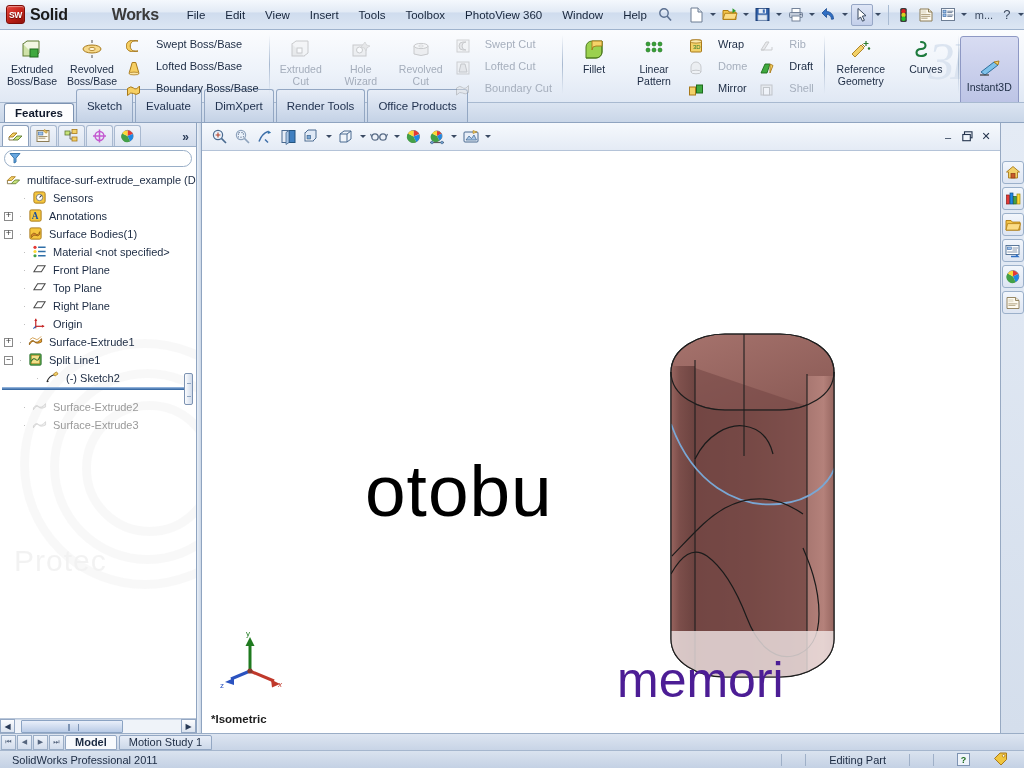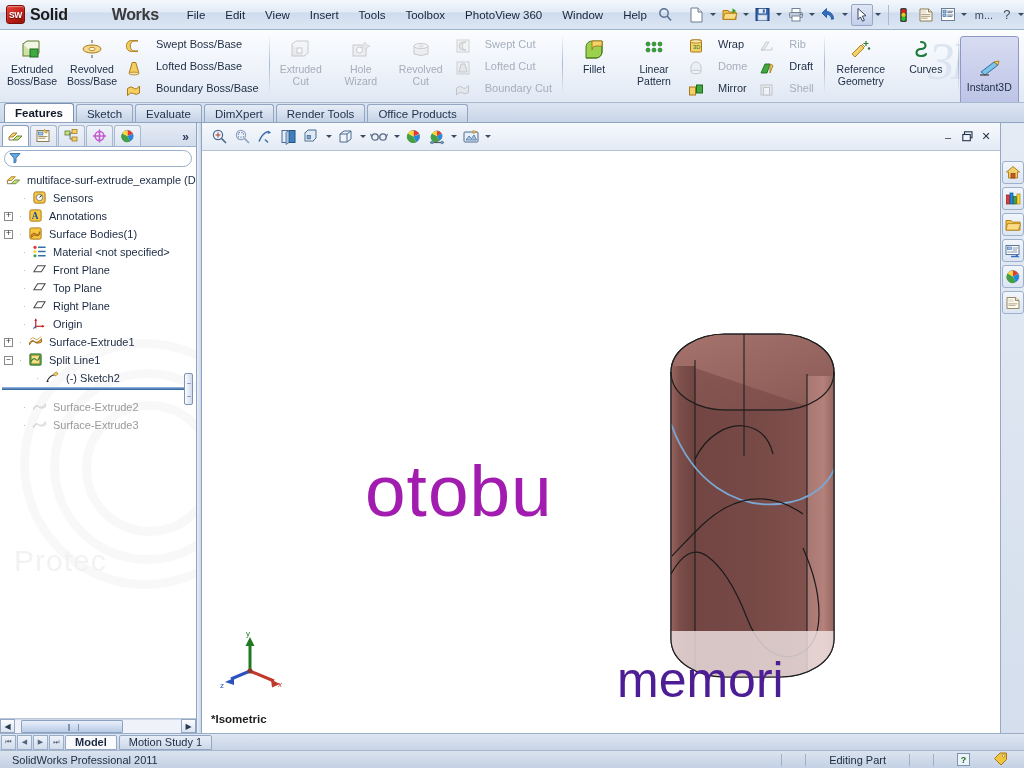--- a/index.html
+++ b/index.html
@@ -92,21 +92,21 @@
   .ic24{ width:24px;height:24px; }
   .dis{ filter:grayscale(1) opacity(.42); }
 
   
   .tabrow{
     height:20px; flex:0 0 20px; display:flex; align-items:flex-end; padding-left:4px;
     background:linear-gradient(180deg,#dbe4f1,#c9d6e8); border-bottom:1px solid #8fa4c0;
     position:relative;
   }
   .tab{
-    height:18px; padding:0 10px; display:flex; align-items:center; font-size:11.5px;
+    height:33px; padding:0 10px; display:flex; align-items:center; font-size:11.5px;
     background:linear-gradient(180deg,#e7edf7,#c4d2e6); border:1px solid #93a7c3;
     border-bottom:none; border-radius:3px 3px 0 0; margin-right:2px; cursor:default; color:#223css;
     color:#223350;
   }
   .tab.active{
     background:#fdfdfe; font-weight:bold; color:#10192b; height:19px;
     border-color:#7d93b2; position:relative; z-index:2;
   }
 
   
@@ -209,21 +209,21 @@
     border:1px solid transparent;border-radius:2px;cursor:default;
   }
   .gwin{ margin-left:auto; display:flex; align-items:center; padding-right:6px; gap:3px; }
   .gwb{ width:16px;height:16px;display:flex;align-items:center;justify-content:center;
         font-size:11px;color:#24344d;cursor:default; }
 
   .canvas{ position:absolute; inset:28px 0 0 0; background:#fff; overflow:hidden; }
 
   
   .cw{ position:absolute; pointer-events:none; user-select:none; font-family:"Liberation Sans",sans-serif; }
-  .cw1{ left:163px; top:298px; font-size:73px; color:#a21caf; letter-spacing:1px; }
+  .cw1{ left:163px; top:298px; font-size:73px; color:#000000; letter-spacing:1px; }
   .cw2{ left:415px; top:500px; font-size:50px; color:#4c1d95; letter-spacing:0px; }
   .ring{
     position:absolute; border-radius:50%; border:9px solid #f3f3f3; pointer-events:none;
   }
 
   .vlabel{
     position:absolute; left:9px; bottom:8px; font-size:11.5px; font-weight:bold; color:#1d1d1d;
   }
   .triad{ position:absolute; left:16px; bottom:42px; width:72px;height:62px; }
 

